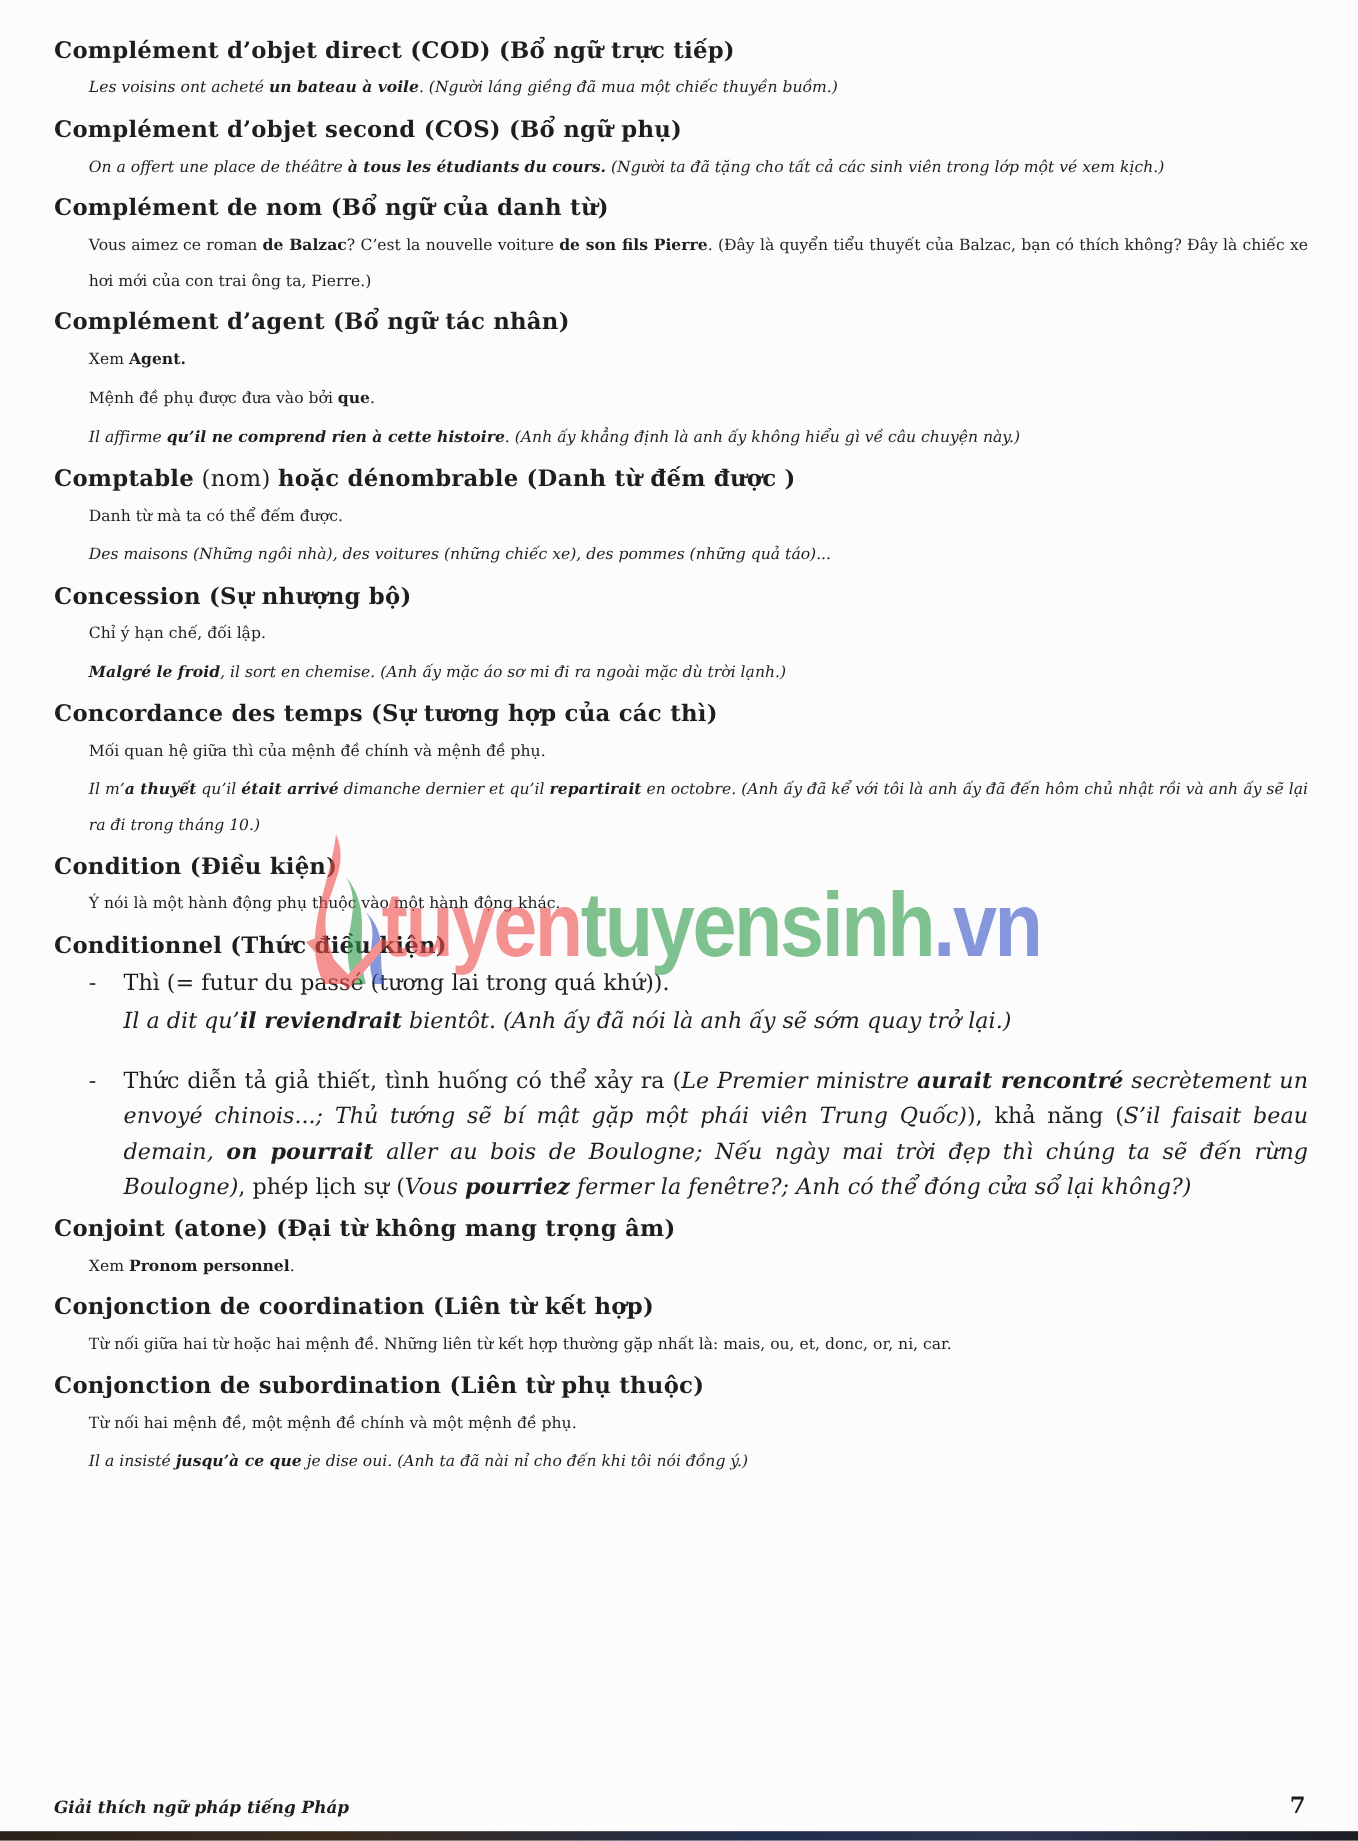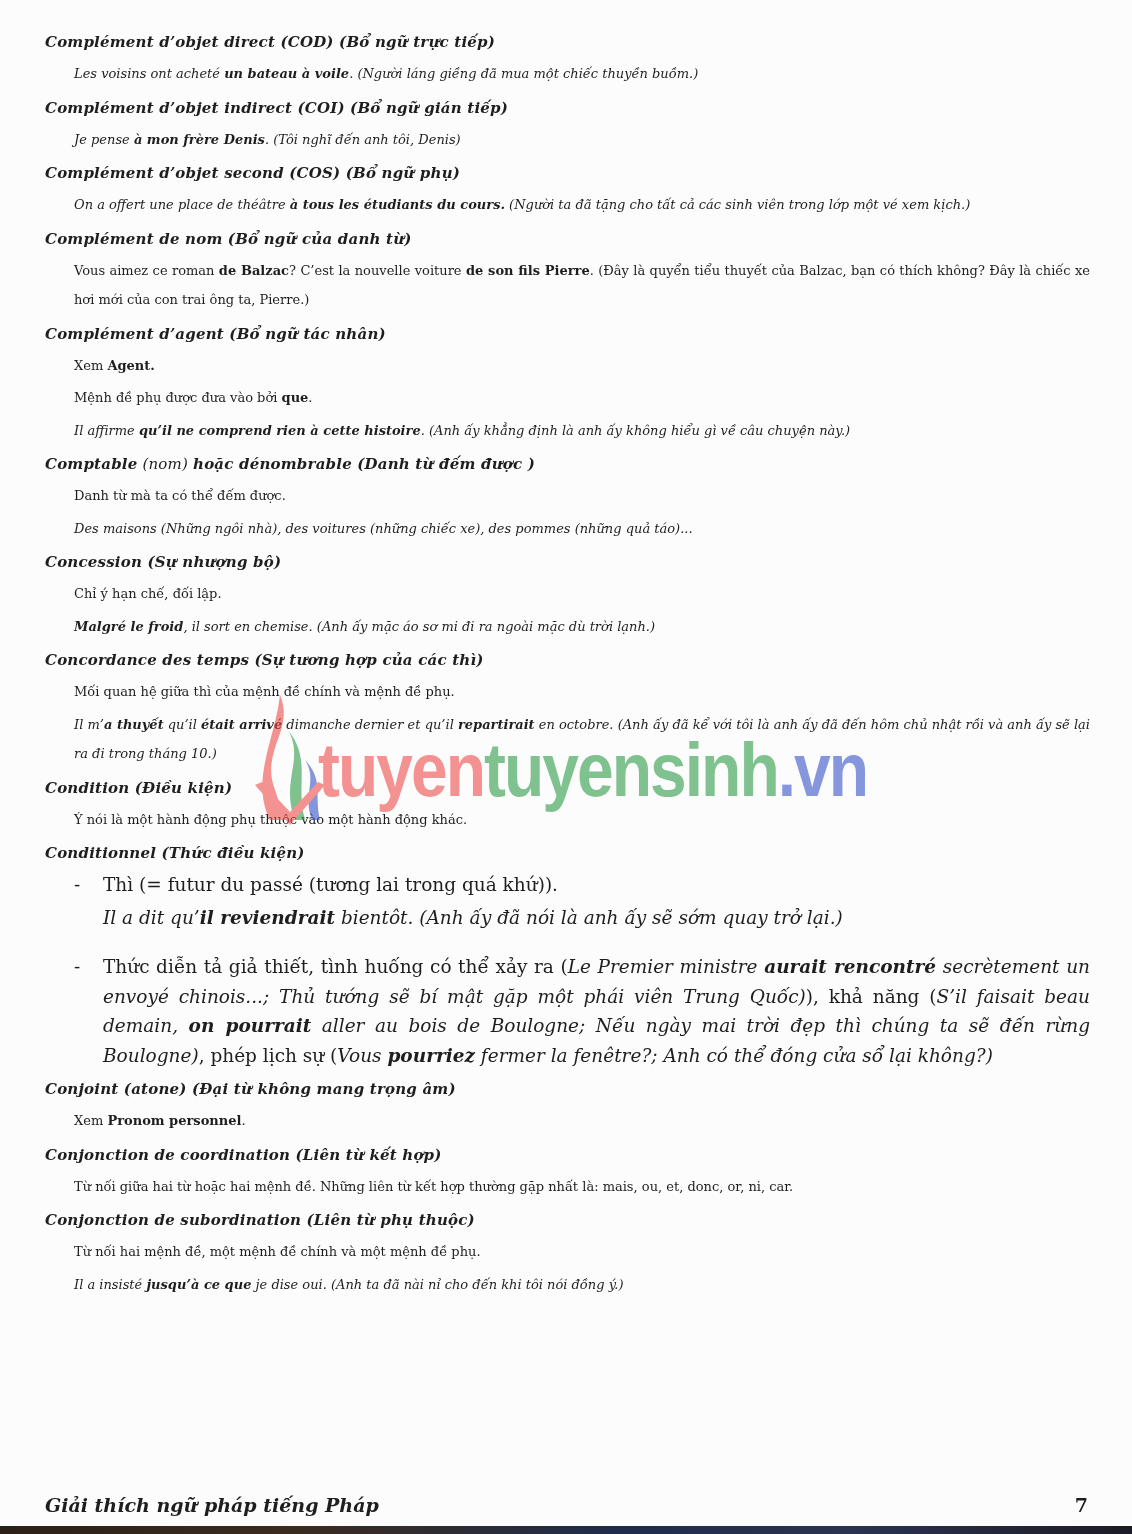--- a/index.html
+++ b/index.html
@@ -8,50 +8,46 @@
     background: #fbfbfb;
     font-family: "DejaVu Serif", "Liberation Serif", serif;
     color: #1e1e1e;
     position: relative;
   }
   .page { position: absolute; left: 0; top: 0; width: 1132px; height: 1526px; background: #fcfcfc; }
   .bottom-strip { position: absolute; left: 0; top: 1526px; width: 1132px; height: 8px;
     background: linear-gradient(90deg, #2a2118 0%, #3b2b1e 25%, #1f2d4a 55%, #2b3350 75%, #1c1c24 100%); }
   .entries { position: absolute; left: 45px; top: 26px; width: 1045px; }
   .entry { margin: 0; }
-  .term { font-weight: bold; font-size: 15px; line-height: 33px; white-space: nowrap; letter-spacing: 0.2px; font-style: italic; }
+  .term { font-weight: bold; font-size: 19px; line-height: 33px; white-space: nowrap; letter-spacing: 0.2px; }
   .term .normal { font-weight: normal; }
   .line { padding-left: 29px; font-size: 13px; line-height: 29.5px; text-align: justify; margin-bottom: 3px; }
   .it { font-style: italic; }
   .b { font-weight: bold; }
   .bullet { position: relative; padding-left: 58px; font-size: 18.5px; line-height: 29.5px; text-align: justify; margin-bottom: 3px; }
   .bullet .dash { position: absolute; left: 29px; top: 0; }
   .sub-ex { padding-left: 58px; font-size: 18.5px; line-height: 29.5px; margin-bottom: 20px; }
   .footer { position: absolute; left: 45px; top: 1494px; width: 1043px; display: flex; justify-content: space-between; align-items: baseline; }
-  .footer-title { font-style: italic; font-weight: bold; font-size: 19px; text-align: right; }
+  .footer-title { font-style: italic; font-weight: bold; font-size: 14px; text-align: right; }
   .page-number { font-weight: bold; font-size: 19px; }
   .watermark { position: absolute; left: 250px; top: 690px; width: 570px; height: 140px; pointer-events: none; opacity: 0.6; }
   .wm-text { position: absolute; left: 68px; top: 42px; font-family: "Liberation Sans", "DejaVu Sans", sans-serif;
     font-weight: bold; font-size: 66px; letter-spacing: -2px; line-height: 1; transform: scaleY(1.15); transform-origin: left top; }
   .wm-a { color: #f04b4b; }
   .wm-b { color: #2f9a4a; }
   .wm-c { color: #3853c8; }
 </style>
 </head>
 <body>
 
 <div class="page">
   <div class="entries" id="entries">
       <div class="entry">
         <div class="term"><span>Complément d’objet direct (COD) (Bổ ngữ trực tiếp)</span></div>
         <div class="line"><span class="it">Les voisins ont acheté </span><span class="it b">un bateau à voile</span><span class="it">. (Người láng giềng đã mua một chiếc thuyền buồm.)</span></div>
-      </div>
-      <div class="entry">
-        <div class="term"><span>Complément d’objet indirect (COI) (Bổ ngữ gián tiếp)</span></div>
-        <div class="line"><span class="it">Je pense </span><span class="it b">à mon frère Denis</span><span class="it">. (Tôi nghĩ đến anh tôi, Denis)</span></div>
       </div>
       <div class="entry">
         <div class="term"><span>Complément d’objet second (COS) (Bổ ngữ phụ)</span></div>
         <div class="line"><span class="it">On a offert une place de théâtre </span><span class="it b">à tous les étudiants du cours.</span><span class="it"> (Người ta đã tặng cho tất cả các sinh viên trong lớp một vé xem kịch.)</span></div>
       </div>
       <div class="entry">
         <div class="term"><span>Complément de nom (Bổ ngữ của danh từ)</span></div>
         <div class="line"><span>Vous aimez ce roman </span><span class="b">de Balzac</span><span>? C’est la nouvelle voiture </span><span class="b">de son fils Pierre</span><span>. (Đây là quyển tiểu thuyết của Balzac, bạn có thích không? Đây là chiếc xe hơi mới của con trai ông ta, Pierre.)</span></div>
       </div>
       <div class="entry">

